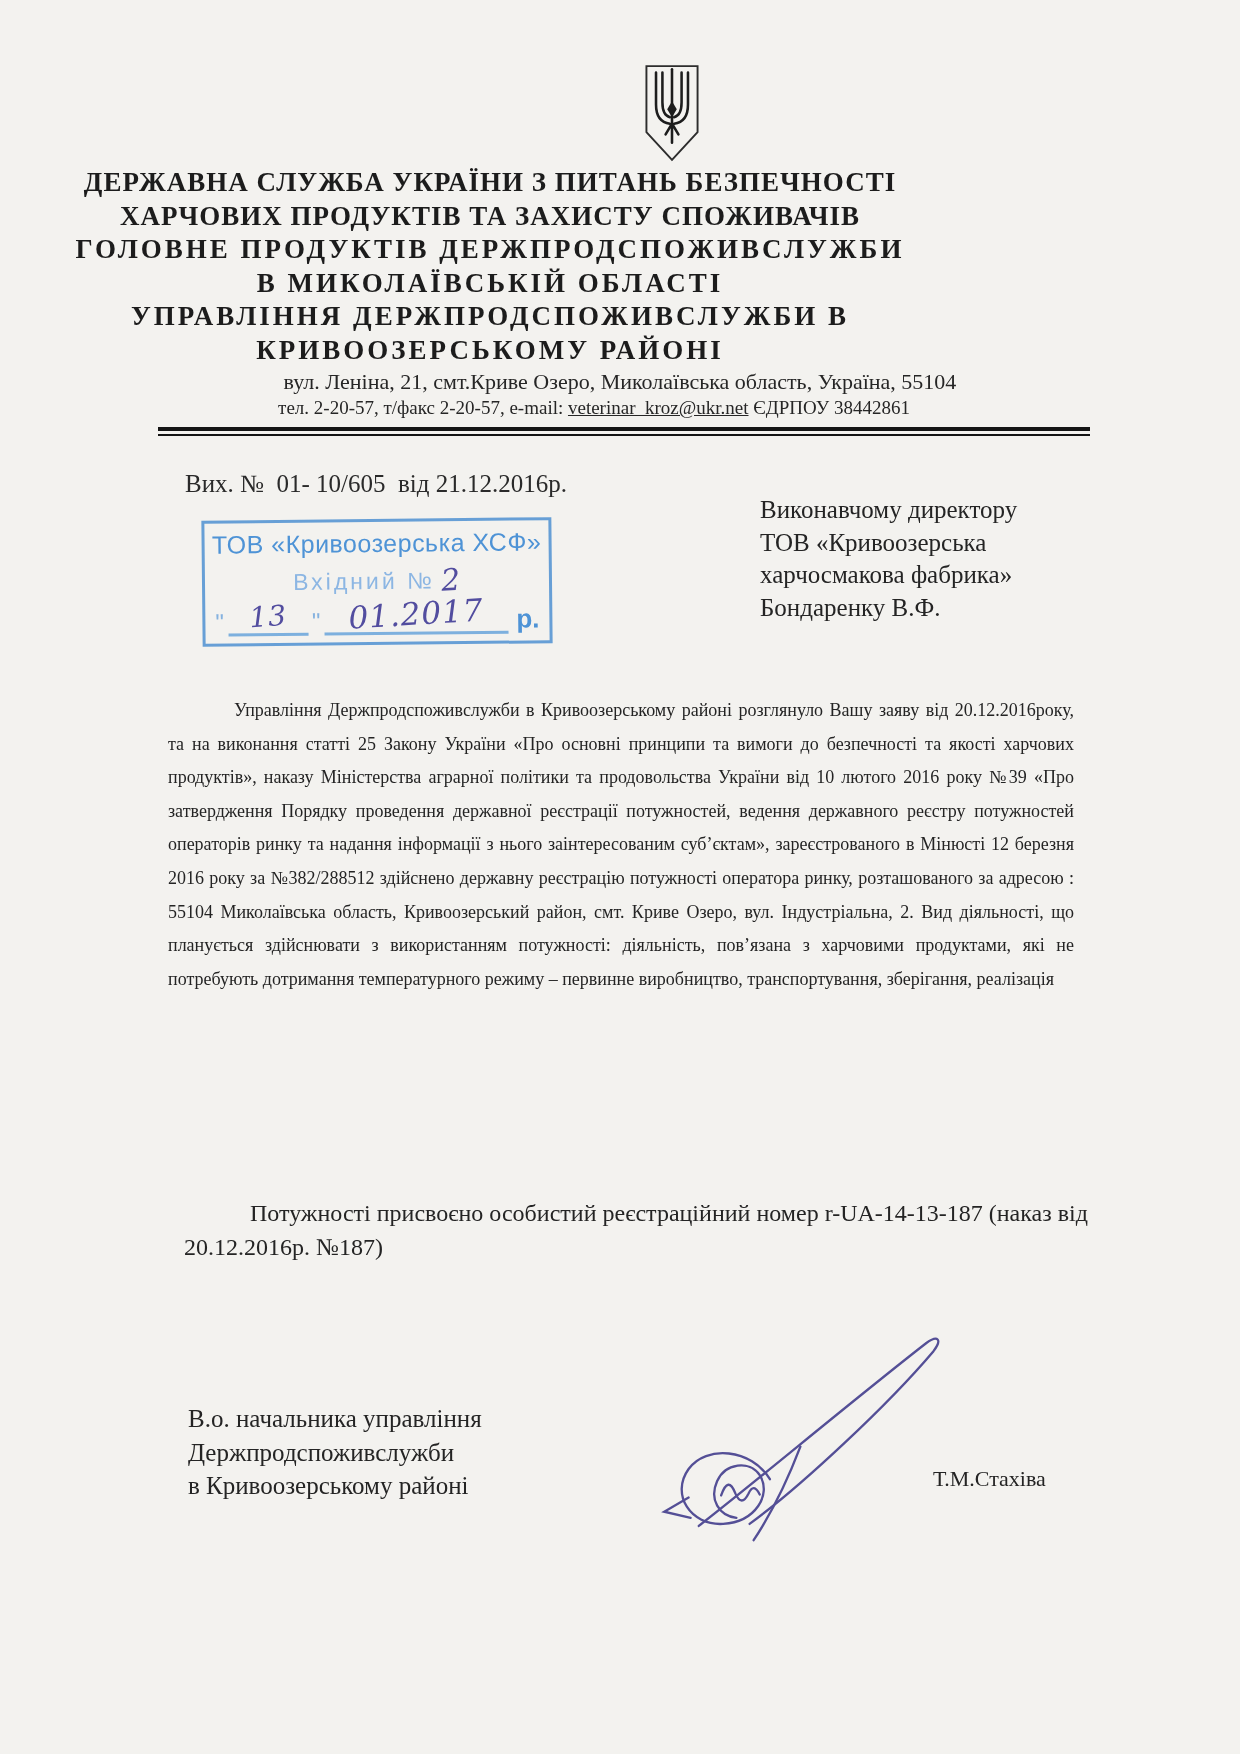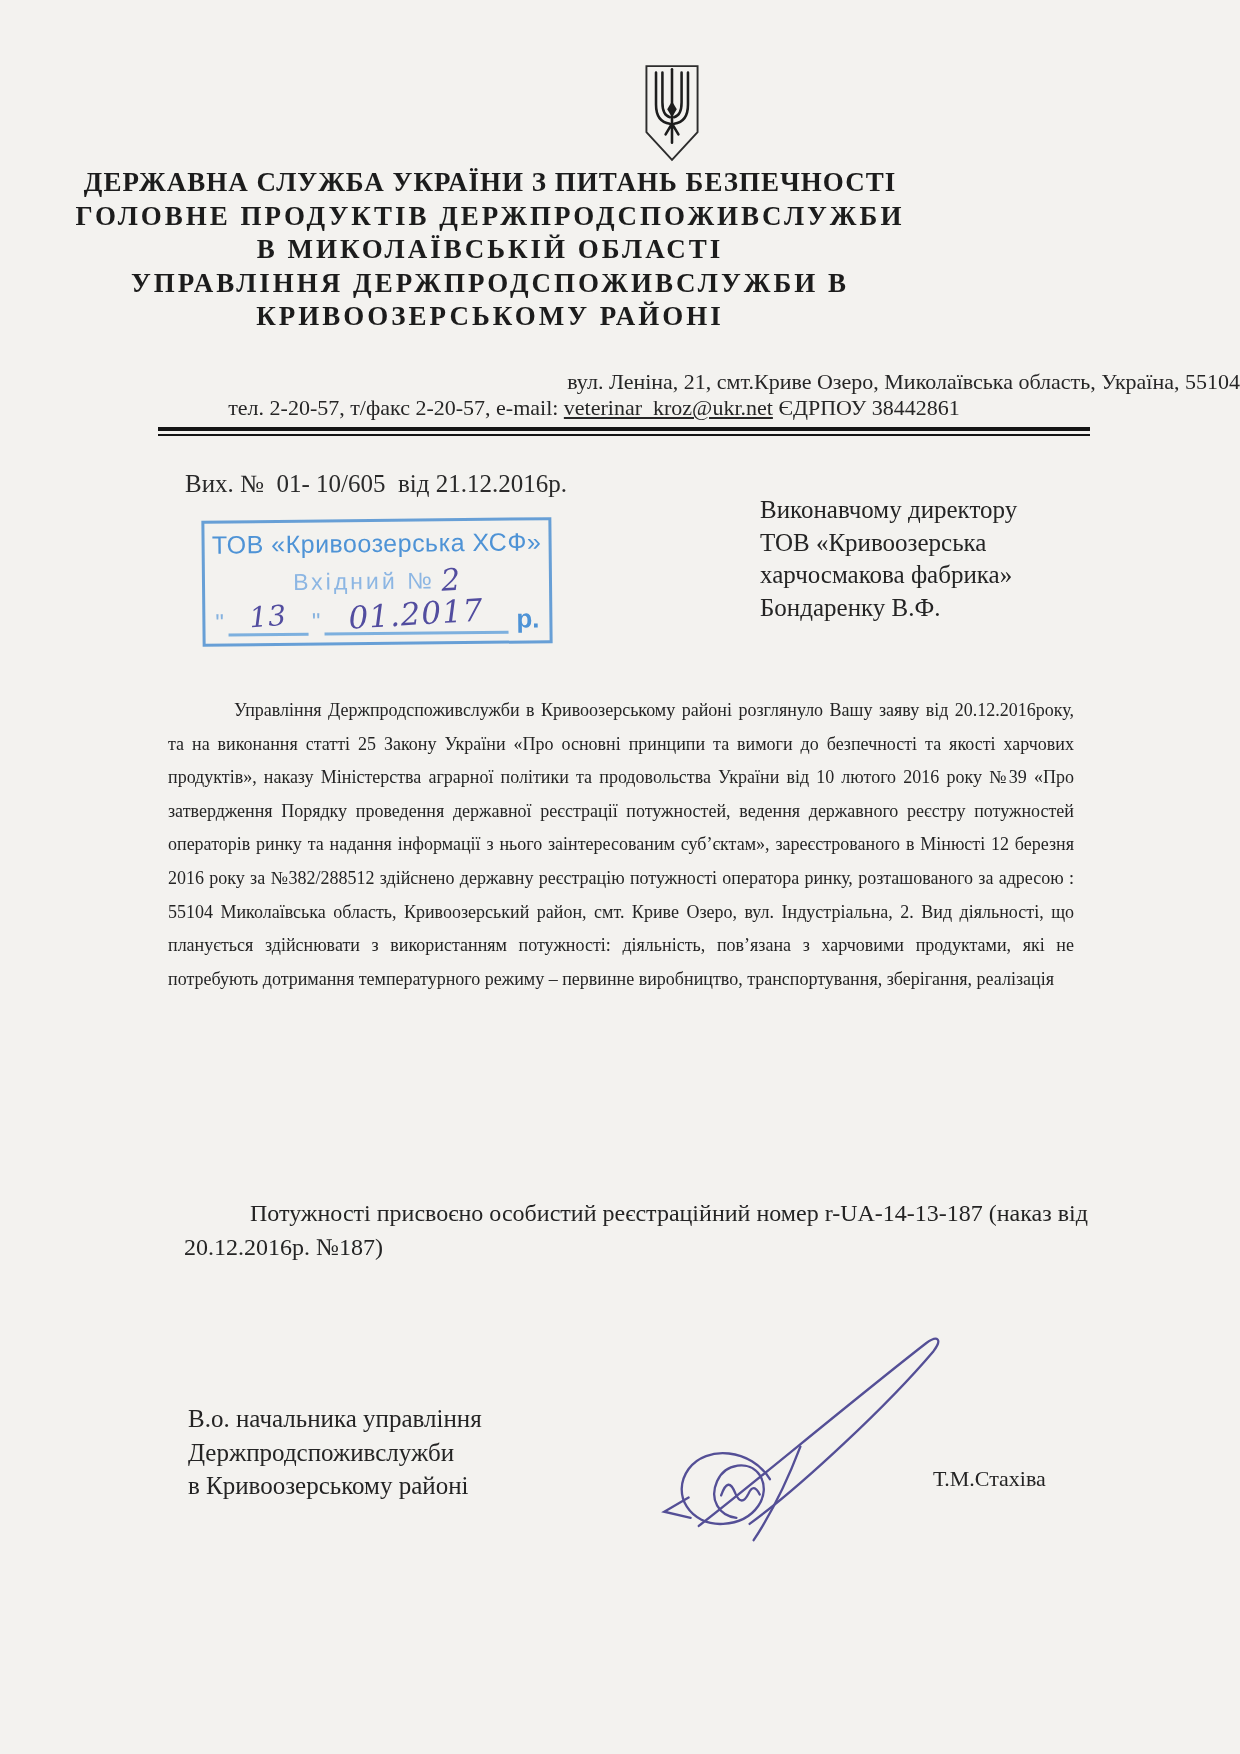--- a/index.html
+++ b/index.html
@@ -10,22 +10,22 @@
   }
   .abs{position:absolute;}
 
   
   .emblem{left:644px;top:64px;width:56px;height:98px;}
 
   
   .letterhead{left:0;top:166px;width:980px;text-align:center;}
   .lh-line{font-weight:bold;font-size:27px;line-height:33.5px;letter-spacing:1px;color:#1c1c1c;}
   .lh-line.wide{letter-spacing:3px;}
-  .addr{left:0;top:369px;width:1240px;text-align:right;font-size:22px;line-height:26px;color:#262626;}
-  .contact{left:0;top:395px;width:1188px;text-align:center;font-size:22px;line-height:26px;color:#262626;}
+  .addr{left:0;top:369px;width:1240px;text-align:center;font-size:22px;line-height:26px;color:#262626;}
+  .contact{left:0;top:395px;width:1188px;text-align:center;font-size:19px;line-height:26px;color:#262626;}
   .contact .email{text-decoration:underline;}
 
   .rule{left:158px;top:427px;width:932px;height:3px;border-top:4px solid #151515;border-bottom:2px solid #151515;}
 
   .refline{left:185px;top:470px;font-size:25px;white-space:pre-wrap;color:#2a2a2a;}
 
   
   .stamp{
     left:202px;top:519px;width:350px;height:126px;
     border:3px solid rgba(77,145,209,0.85);
@@ -77,20 +77,21 @@
         <path d="M35 8 V36 C35 45 32 49 28 50"></path>
         <path d="M26 5 V56"></path>
         <path d="M26 56 L20 66 M26 56 L32 66 M26 56 V74"></path>
       </g>
       <path d="M26 35 l4.5 7.5 -4.5 7.5 -4.5 -7.5 Z" fill="#1d1d1d"></path>
     </svg>
   </div>
 
   <div class="abs letterhead">
     <div class="lh-line">ДЕРЖАВНА СЛУЖБА УКРАЇНИ З ПИТАНЬ БЕЗПЕЧНОСТІ</div>
+    <div class="lh-line">ХАРЧОВИХ ПРОДУКТІВ ТА ЗАХИСТУ СПОЖИВАЧІВ</div>
     <div class="lh-line wide">ГОЛОВНЕ ПРОДУКТІВ ДЕРЖПРОДСПОЖИВСЛУЖБИ</div>
     <div class="lh-line wide">В МИКОЛАЇВСЬКІЙ ОБЛАСТІ</div>
     <div class="lh-line wide">УПРАВЛІННЯ ДЕРЖПРОДСПОЖИВСЛУЖБИ В</div>
     <div class="lh-line wide">КРИВООЗЕРСЬКОМУ РАЙОНІ</div>
   </div>
 
   <div class="abs addr">вул. Леніна, 21, смт.Криве Озеро, Миколаївська область, Україна, 55104</div>
 
   <div class="abs contact"><span>тел. 2-20-57, т/факс 2-20-57, e-mail: </span><span class="email">veterinar_kroz@ukr.net</span><span> ЄДРПОУ 38442861</span></div>
 

